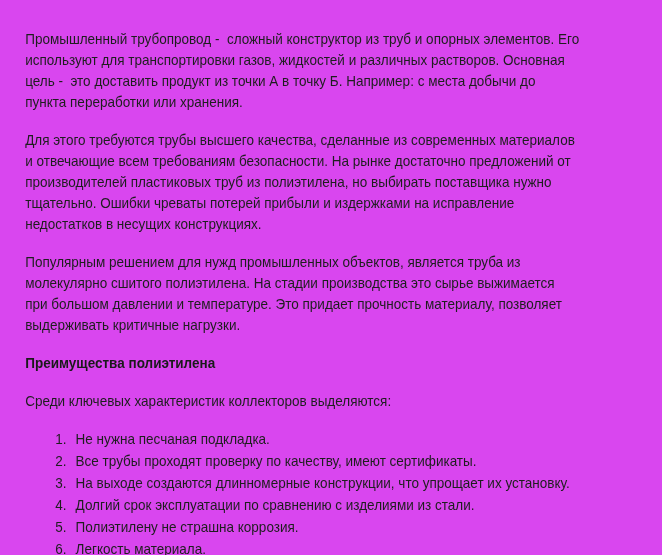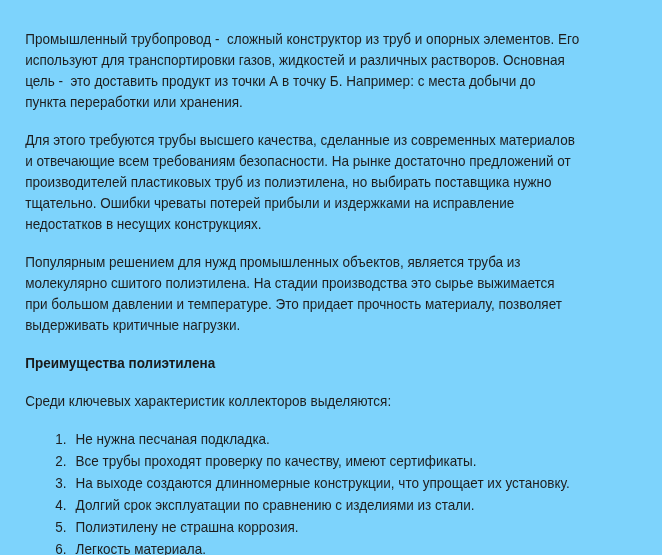--- a/index.html
+++ b/index.html
@@ -4,21 +4,21 @@
 <style>
   html, body {
     margin: 0;
     padding: 0;
     background: #ffffff;
   }
   .page {
     position: relative;
     width: 662px;
     height: 555px;
-    background: #7dd3fc;
+    background: #d946ef;
     overflow: hidden;
   }
   
   .content {
     width: 730px;
     padding: 28px 0 0 28px;
     transform: scaleX(0.9);
     transform-origin: 0 0;
     font-family: "Liberation Sans", "DejaVu Sans", sans-serif;
     font-size: 15px;

